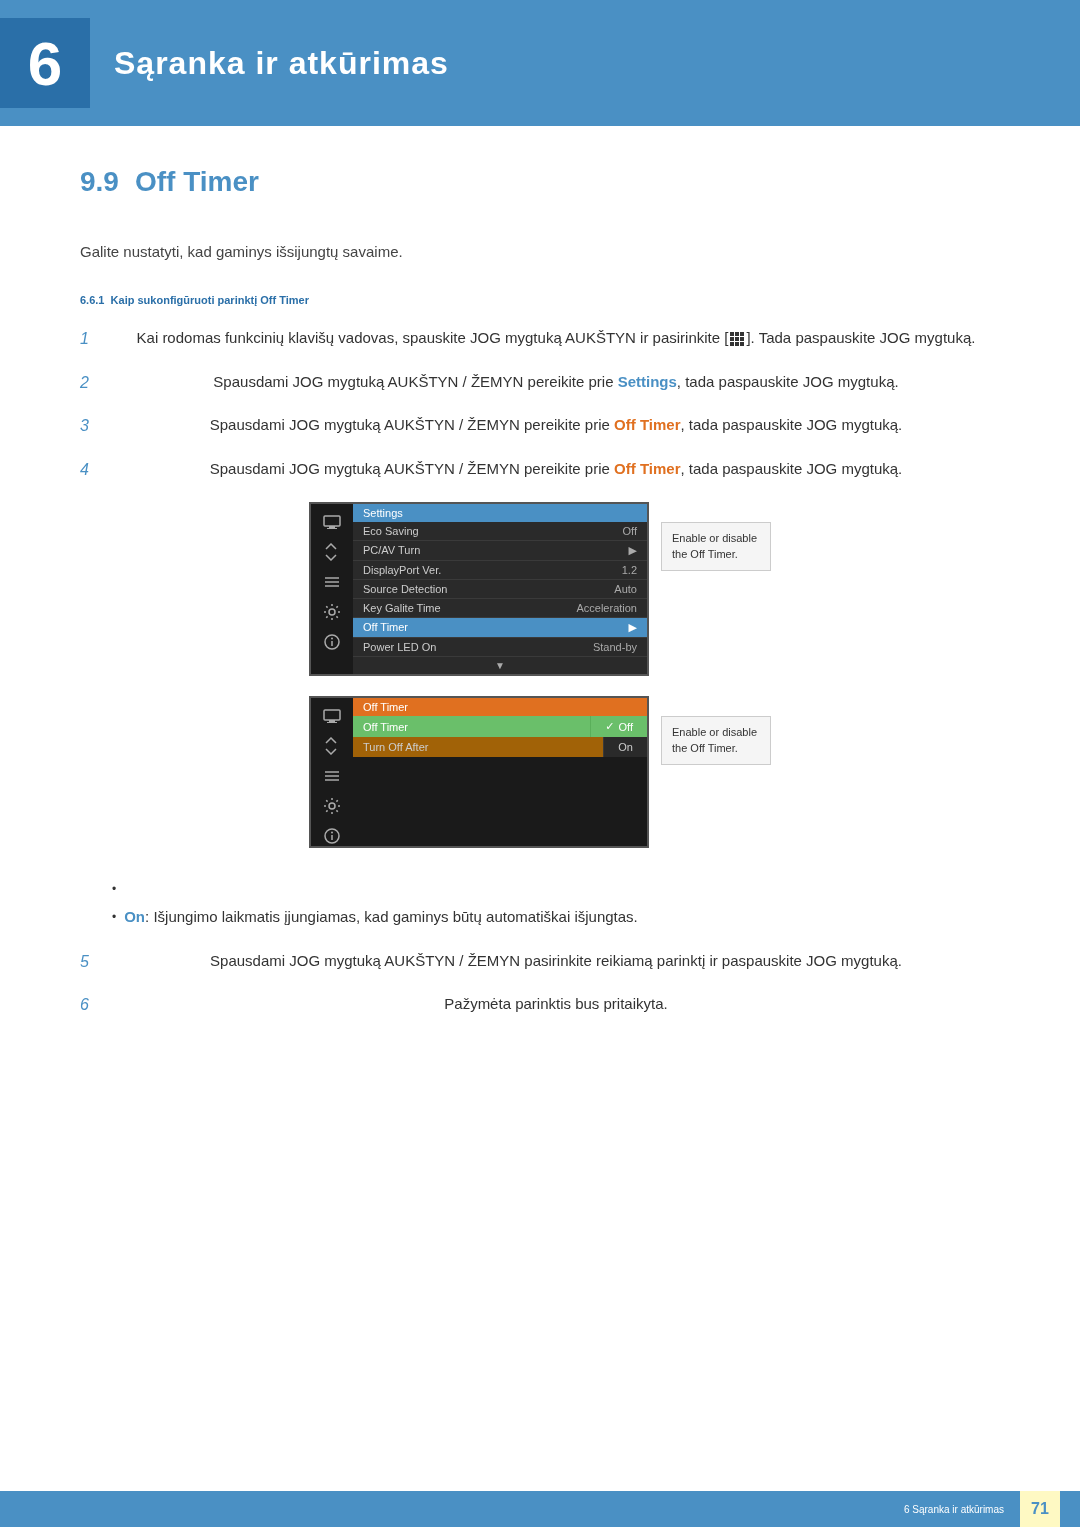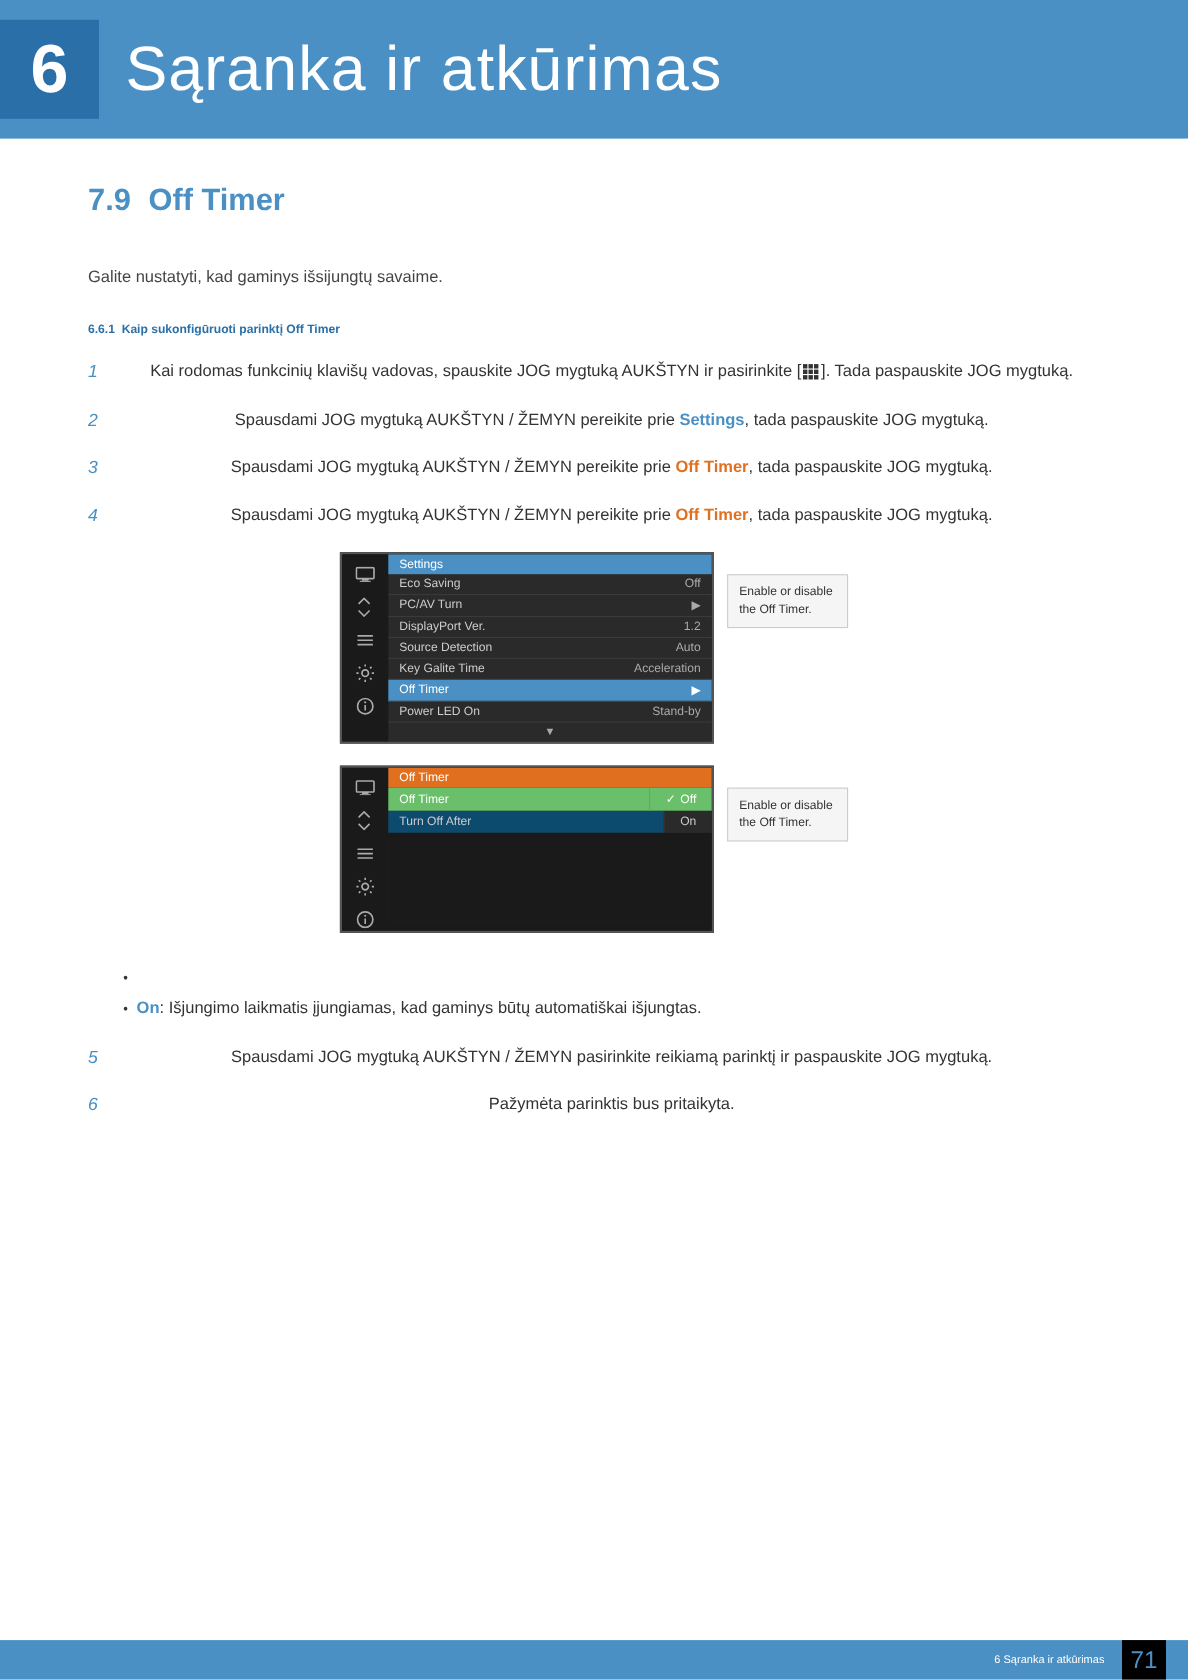--- a/index.html
+++ b/index.html
@@ -30,22 +30,22 @@
       justify-content: center;
       margin-right: 24px;
       flex-shrink: 0;
     }
     .chapter-number {
       font-size: 62px;
       font-weight: bold;
       color: #ffffff;
     }
     .chapter-title {
-      font-size: 57px;
-      font-weight: normal;
+      font-size: 32px;
+      font-weight: bold;
       color: #ffffff;
       letter-spacing: 1px;
     }
 
     
     .content {
       padding: 0 80px;
     }
 
     
@@ -256,24 +256,24 @@
       align-items: center;
       justify-content: flex-end;
       padding-right: 20px;
       gap: 16px;
     }
     .footer-text {
       color: #ffffff;
       font-size: 10px;
     }
     .footer-page-num {
-      background: #000000;
+      background: #fef9c3;
       color: #4a90c4;
-      font-weight: normal;
-      font-size: 22px;
+      font-weight: bold;
+      font-size: 16px;
       width: 40px;
       height: 36px;
       display: flex;
       align-items: center;
       justify-content: center;
     }
 
   </style>
 </head>
 <body>
@@ -281,21 +281,21 @@
 <div class="page-header">
   <div class="chapter-number-box">
     <span class="chapter-number">6</span>
   </div>
   <span class="chapter-title">Sąranka ir atkūrimas</span>
 </div>
 
 <div class="content">
 
   <div style="display:flex; align-items:baseline; gap:16px; margin-bottom:18px;">
-    <span class="section-heading">7.9</span>
+    <span class="section-heading">9.9</span>
     <span class="section-heading">Off Timer</span>
   </div>
 
   <p class="section-desc">Galite nustatyti, kad gaminys išsijungtų savaime.</p>
 
   <p class="subsection-heading">
     <span>6.6.1</span>&nbsp;&nbsp;<span>Kaip sukonfigūruoti parinktį Off Timer</span>
   </p>
 
   <ol class="steps-list">
@@ -473,21 +473,21 @@
             <div class="offtimer-panel">
               <div class="offtimer-title-bar">Off Timer</div>
 
               <div style="display:flex; align-items:stretch; position:relative;">
                 <div style="flex:1; background:#6abf6a; padding:4px 10px; font-size:11px; color:#fff; display:flex; align-items:center;">Off Timer</div>
                 <div style="background:#6abf6a; padding:4px 14px; font-size:11px; color:#fff; display:flex; align-items:center; gap:4px; border-left:1px solid #5aaf5a;">
                   <span>✓</span> Off
                 </div>
               </div>
               <div style="display:flex; align-items:stretch;">
-                <div style="flex:1; background:#0c4a6e; padding:4px 10px; font-size:11px; color:#ccc; display:flex; align-items:center;">Turn Off After</div>
+                <div style="flex:1; background:#a16207; padding:4px 10px; font-size:11px; color:#ccc; display:flex; align-items:center;">Turn Off After</div>
                 <div style="background:#2a2a2a; padding:4px 14px; font-size:11px; color:#ccc; display:flex; align-items:center; border-left:1px solid #3a3a3a;">On</div>
               </div>
 
               <div style="height:80px; background:#1a1a1a;"></div>
             </div>
           </div>
         </div>
       </div>
 
       <div class="tooltip-box">

